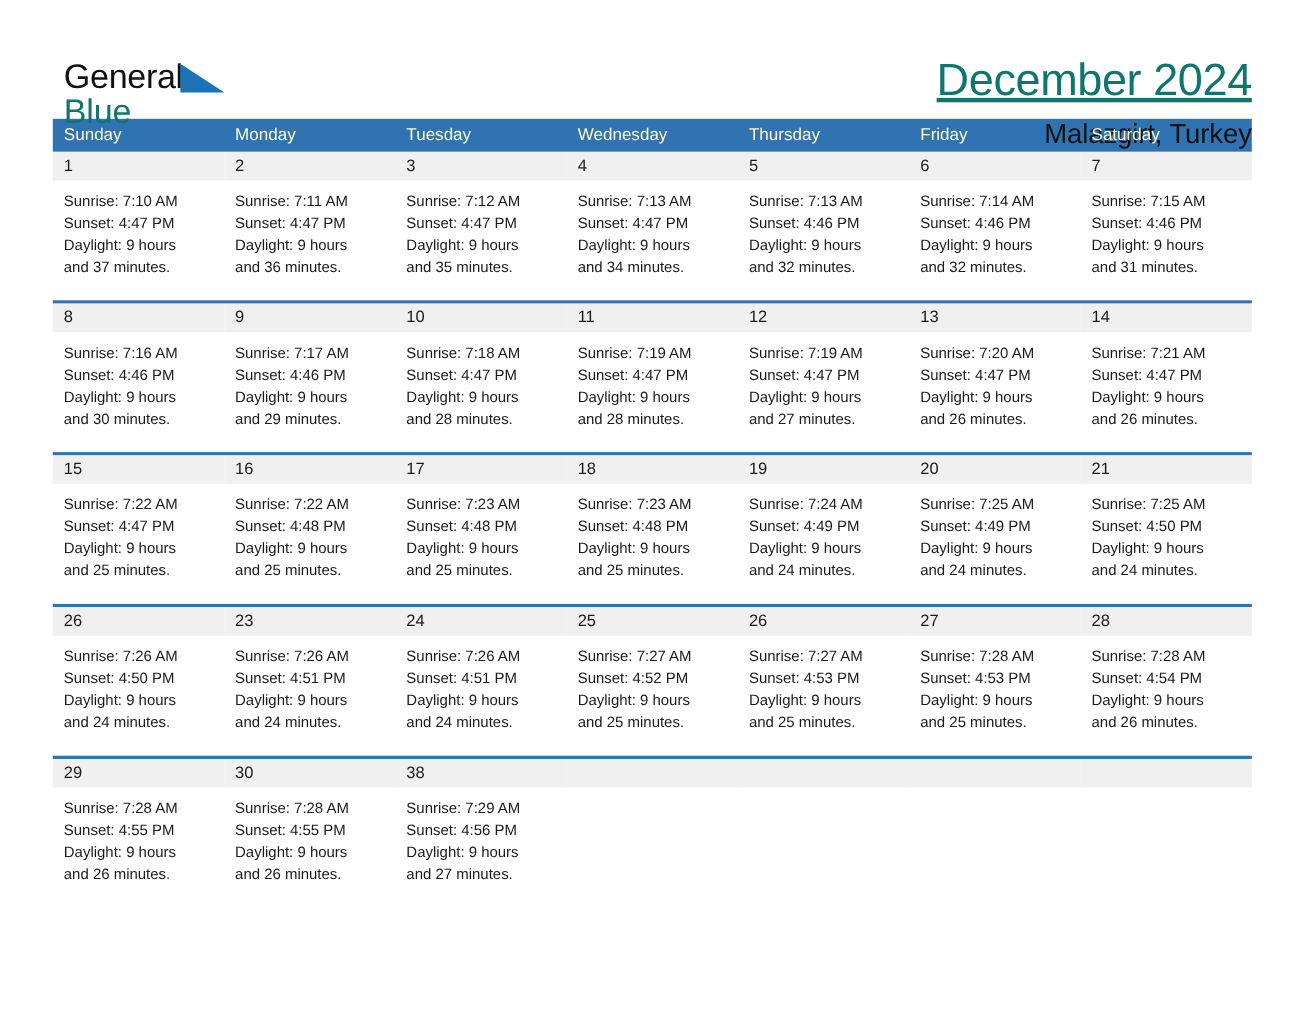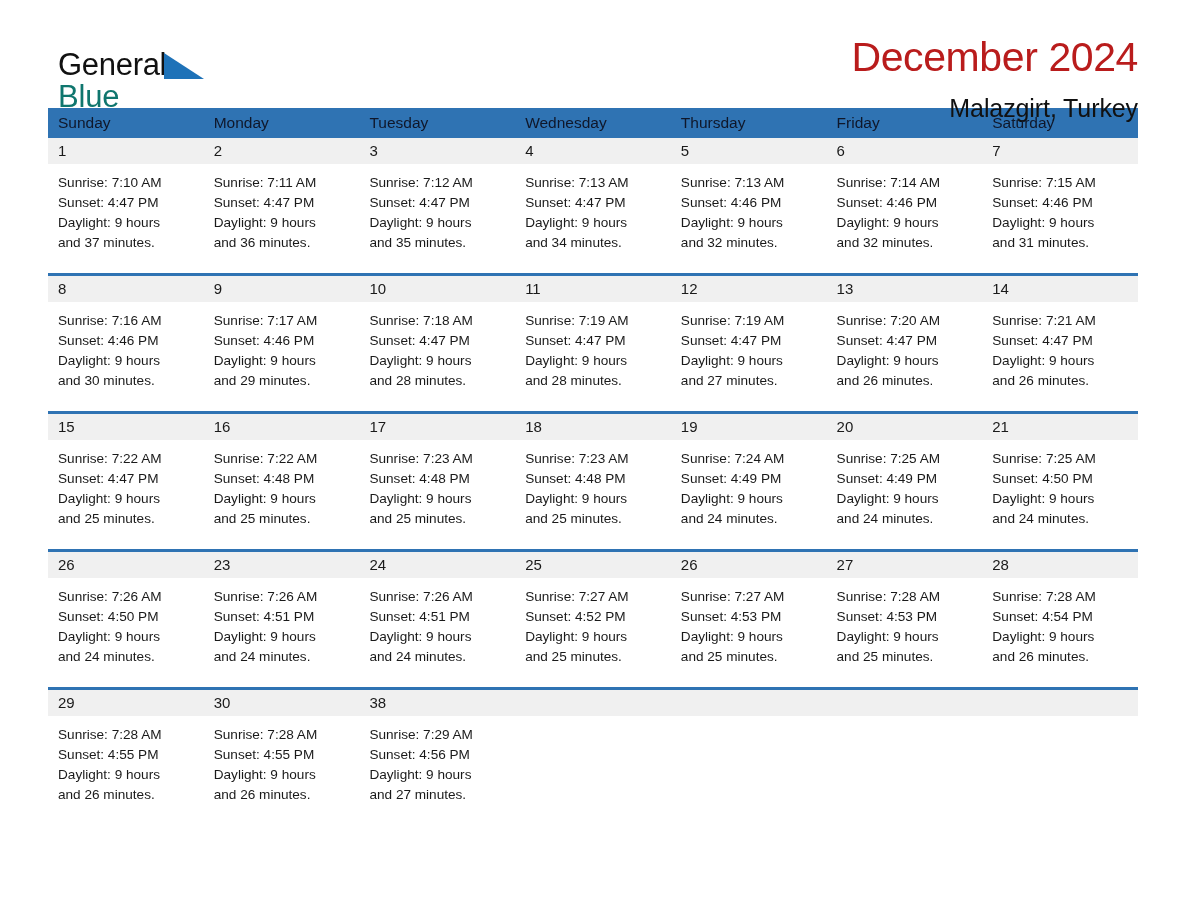--- a/index.html
+++ b/index.html
@@ -20,21 +20,21 @@
   .page {
     width: 1188px;
     height: 918px;
     padding: 0;
     position: relative;
   }
 
   
   .masthead {
     display: flex;
-    align-items: center;
+    align-items: flex-start;
     justify-content: space-between;
     padding: 47px 50px 0 58px;
     height: 108px;
   }
 
   .brand {
     position: relative;
     width: 150px;
     height: 72px;
     padding-top: 7px;
@@ -74,23 +74,24 @@
   }
 
   .titles {
     text-align: right;
     padding-top: 2px;
   }
 
   .cal-title {
     font-size: 41px;
     font-weight: 400;
-    color: #b91c1c;
+    color: #0f766e;
     line-height: 1.15;
     letter-spacing: -0.4px;
+    text-decoration: underline;
   }
 
   .cal-subtitle {
     font-size: 25px;
     font-weight: 400;
     color: #111111;
     margin-top: 12px;
     letter-spacing: -0.1px;
   }
 
@@ -101,21 +102,21 @@
   }
 
   .weekday-header {
     display: grid;
     grid-template-columns: repeat(7, 1fr);
     background: #2f73b3;
     height: 30px;
   }
 
   .weekday-cell {
-    color: #0f172a;
+    color: #fef9c3;
     font-size: 15.5px;
     line-height: 30px;
     padding-left: 10px;
     white-space: nowrap;
   }
 
   .week-row {
     border-top: 3px solid #2f73b3;
   }
   .week-row:first-of-type { border-top: 0; }

